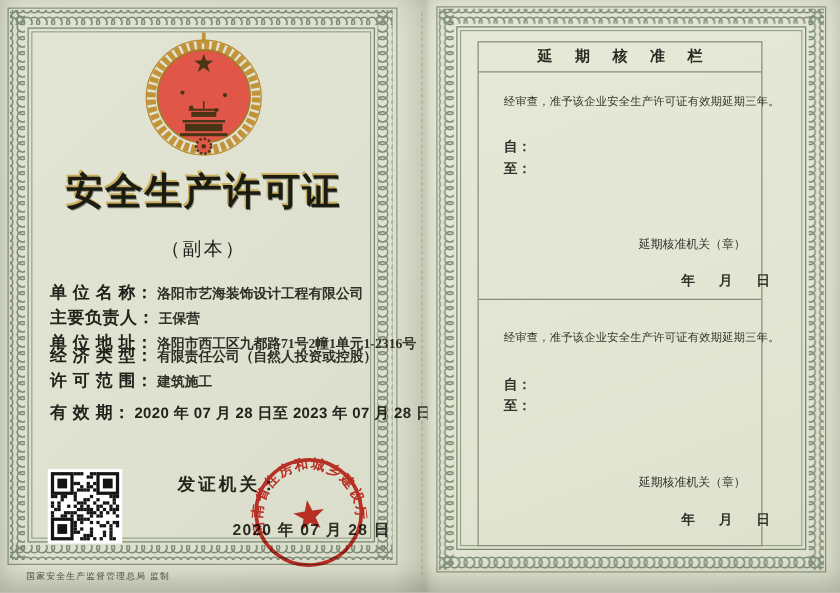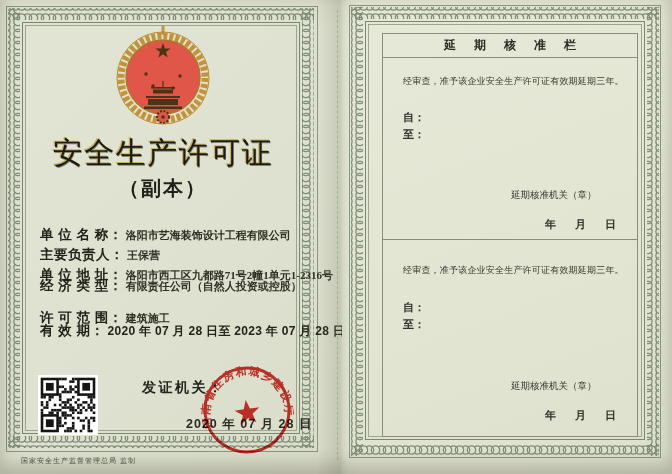--- a/index.html
+++ b/index.html
@@ -11,38 +11,38 @@
   .page{position:absolute;top:0;height:474px}
   .page.left{left:0;width:342px;background:linear-gradient(135deg,#e2e5d3 0%,#dee1cf 60%,#d9dcc9 100%)}
   .page.right{left:342px;width:330px;background:linear-gradient(160deg,#e7e9d8 0%,#e2e4d2 70%,#dde0cd 100%)}
   .fold{position:absolute;left:316px;top:0;width:44px;height:474px;pointer-events:none;
         background:linear-gradient(90deg,rgba(110,112,92,0) 0%,rgba(110,112,92,.20) 52%,rgba(110,112,92,.04) 72%,rgba(110,112,92,0) 100%)}
   .dashline{position:absolute;left:337px;top:10px;height:450px;width:0;border-left:1px dashed #a6b386}
   svg.frame{position:absolute;left:0;top:0;pointer-events:none}
 
   
   .cwrap{position:absolute;left:0;width:326px;text-align:center}
-  .title{top:133px;font-size:30px;font-weight:400;letter-spacing:1.5px;color:#1a1b12;
+  .title{top:133px;font-size:30px;font-weight:700;letter-spacing:1.5px;color:#1a1b12;
          text-shadow:-1.2px -1.2px 0 rgba(198,166,74,.85), 0.6px 0.8px 0 rgba(20,20,10,.45)}
-  .subtitle{top:175px;font-size:20px;font-weight:700;letter-spacing:2px;color:#20211a}
+  .subtitle{top:190px;font-size:15px;font-weight:400;letter-spacing:2px;color:#20211a}
   .serial{top:203px;font-size:10px;letter-spacing:.4px;color:#33342a}
   .frow{position:absolute;left:40px;white-space:nowrap}
   .flabel{font-size:13.5px;font-weight:700;letter-spacing:.5px;color:#21231b}
   .fvalue{font-size:11px;font-family:"Liberation Serif","DejaVu Serif",serif;
           font-weight:600;color:#2e2f26;margin-left:3px}
   .fvalue.big{font-size:12px;font-family:"Liberation Sans","DejaVu Sans",sans-serif;
           font-weight:700;letter-spacing:.3px;color:#22231b}
   .issuer{position:absolute;left:142px;top:379px;font-size:14px;font-weight:700;letter-spacing:2.5px;color:#23241c}
   .issue-date{position:absolute;left:186px;top:416px;font-size:12.5px;font-weight:700;letter-spacing:1px;color:#2a2b22}
   .qr{position:absolute;left:38px;top:375px}
   .seal{position:absolute;left:201px;top:364px;transform:rotate(-8deg);opacity:.92;mix-blend-mode:multiply}
   .footer-note{position:absolute;left:21px;top:456px;font-size:7px;letter-spacing:1px;color:#475442}
 
   
-  .rtable{position:absolute;left:40px;top:33px;width:256px;border:1px solid #8d8c7c}
+  .rtable{position:absolute;left:40px;top:33px;width:228px;border:1px solid #8d8c7c}
   .thead{height:24px;border-bottom:1px solid #8d8c7c;display:flex;align-items:center;justify-content:center;
          font-size:12px;font-weight:700;color:#2a2b22;letter-spacing:18px;text-indent:18px}
   .tsec{position:relative}
   .tsec.s1{height:182px;border-bottom:1px solid #8d8c7c}
   .tsec.s2{height:196px}
   .tsec div{position:absolute;white-space:nowrap}
   .stmt{left:20px;top:17px;font-size:9px;font-weight:400;color:#34352b;letter-spacing:.2px}
   .fromlbl{left:20px;top:52px;font-size:11px;font-weight:700;color:#30312a}
   .tolbl{left:20px;top:69px;font-size:11px;font-weight:700;color:#30312a}
   .auth{left:128px;top:131px;font-size:9.5px;font-weight:400;color:#30312a}
@@ -107,21 +107,21 @@
     </div>
     <div class="frow" style="top:245px">
       <span class="flabel">主要负责人：</span><span class="fvalue">王保营</span>
     </div>
     <div class="frow" style="top:265px">
       <span class="flabel">单 位 地 址：</span><span class="fvalue">洛阳市西工区九都路71号2幢1单元1-2316号</span>
     </div>
     <div class="frow" style="top:276px">
       <span class="flabel">经 济 类 型：</span><span class="fvalue">有限责任公司（自然人投资或控股）</span>
     </div>
-    <div class="frow" style="top:308px">
+    <div class="frow" style="top:296px">
       <span class="flabel">许 可 范 围：</span><span class="fvalue">建筑施工</span>
     </div>
     <div class="frow" style="top:321px">
       <span class="flabel">有 效 期：</span><span class="fvalue big">2020 年 07 月 28 日至 2023 年 07 月 28 日</span>
     </div>
 
     <svg class="qr" width="60" height="60" viewBox="0 0 60 60">
       <rect x="0" y="0" width="60" height="60" fill="#ffffff"></rect>
       <g id="qr-modules">
           <rect x="2.7" y="2.7" width="18.2" height="18.2" fill="#141414"></rect>

